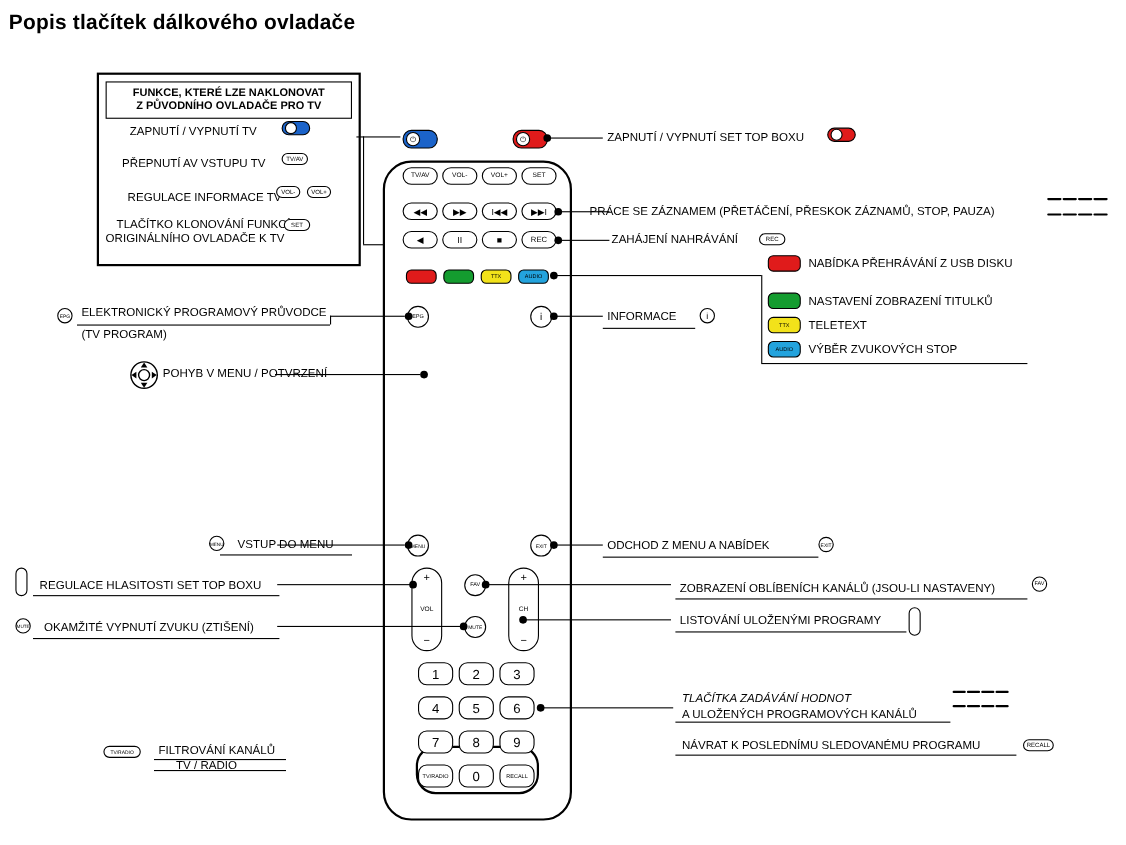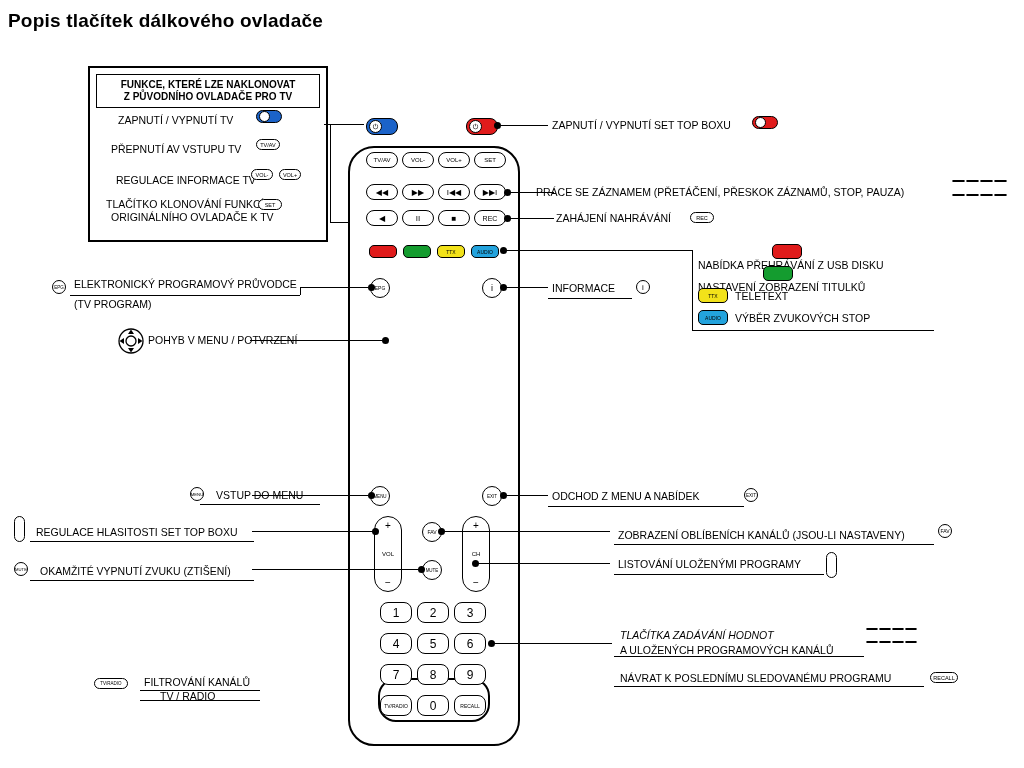--- a/index.html
+++ b/index.html
@@ -260,21 +260,21 @@
       </div>
 
     <div class="lbl" style="left:111px; top:91px;">PŘEPNUTÍ AV VSTUPU TV</div>
     <div class="chip pillc" style="position:absolute; left:256px; top:87px;">TV/AV</div>
 
     <div class="lbl" style="left:116px; top:122px;">REGULACE INFORMACE TV</div>
     <div class="chip pillc" style="position:absolute; left:251px; top:117px; width:22px;">VOL-</div>
     <div class="chip pillc" style="position:absolute; left:279px; top:117px; width:22px;">VOL+</div>
 
     <div class="lbl" style="left:106px; top:146px;">TLAČÍTKO KLONOVÁNÍ FUNKCÍ</div>
-    <div class="lbl" style="left:111px; top:159px;">ORIGINÁLNÍHO OVLADAČE K TV</div>
+    <div class="lbl" style="left:96px; top:159px;">ORIGINÁLNÍHO OVLADAČE K TV</div>
     <div class="chip pillc" style="position:absolute; left:258px; top:147px;">SET</div>
 
     <div class="line hline" style="left:324px; top:72px; width:40px;"></div>
     <div class="line vline" style="left:330px; top:72px; height:98px;"></div>
     <div class="line hline" style="left:330px; top:170px; width:35px;"></div>
 
     <div class="remote"></div>
     <div class="remote-inner-bottom"></div>
 
     <div class="power blue" style="position:absolute; left:366px; top:66px;">
@@ -453,25 +453,25 @@
     <div class="line hline" style="left:140px; top:648px; width:120px;"></div>
     <div class="lbl" style="left:144px; top:624px;">FILTROVÁNÍ KANÁLŮ</div>
     <div class="lbl" style="left:160px; top:638px;">TV / RADIO</div>
     <div class="chip pillc" style="position:absolute; left:94px; top:626px; width:34px; font-size:4.5px;">TV/RADIO</div>
 
     <div class="line hline" style="left:506px; top:198px; width:186px;"></div>
     <div class="dot" style="left:500px; top:195px;"></div>
     <div class="line hline" style="left:692px; top:278px; width:242px;"></div>
     <div class="line vline" style="left:692px; top:198px; height:80px;"></div>
 
-    <div class="cl-row" style="left:698px; top:192px;flex-direction:column;">
+    <div class="cl-row" style="left:698px; top:180px;">
       <span class="cl-sw" style="background:#e01b1b;"></span>
       <span>NABÍDKA PŘEHRÁVÁNÍ Z USB DISKU</span>
     </div>
-    <div class="cl-row" style="left:698px; top:214px;flex-direction:column;">
+    <div class="cl-row" style="left:698px; top:214px;">
       <span class="cl-sw" style="background:#149c2f;"></span>
       <span>NASTAVENÍ ZOBRAZENÍ TITULKŮ</span>
     </div>
     <div class="cl-row" style="left:698px; top:236px;">
       <span class="cl-sw" style="background:#f2e21a;">TTX</span>
       <span>TELETEXT</span>
     </div>
     <div class="cl-row" style="left:698px; top:258px;">
       <span class="cl-sw" style="background:#23a3dd;">AUDIO</span>
       <span>VÝBĚR ZVUKOVÝCH STOP</span>

